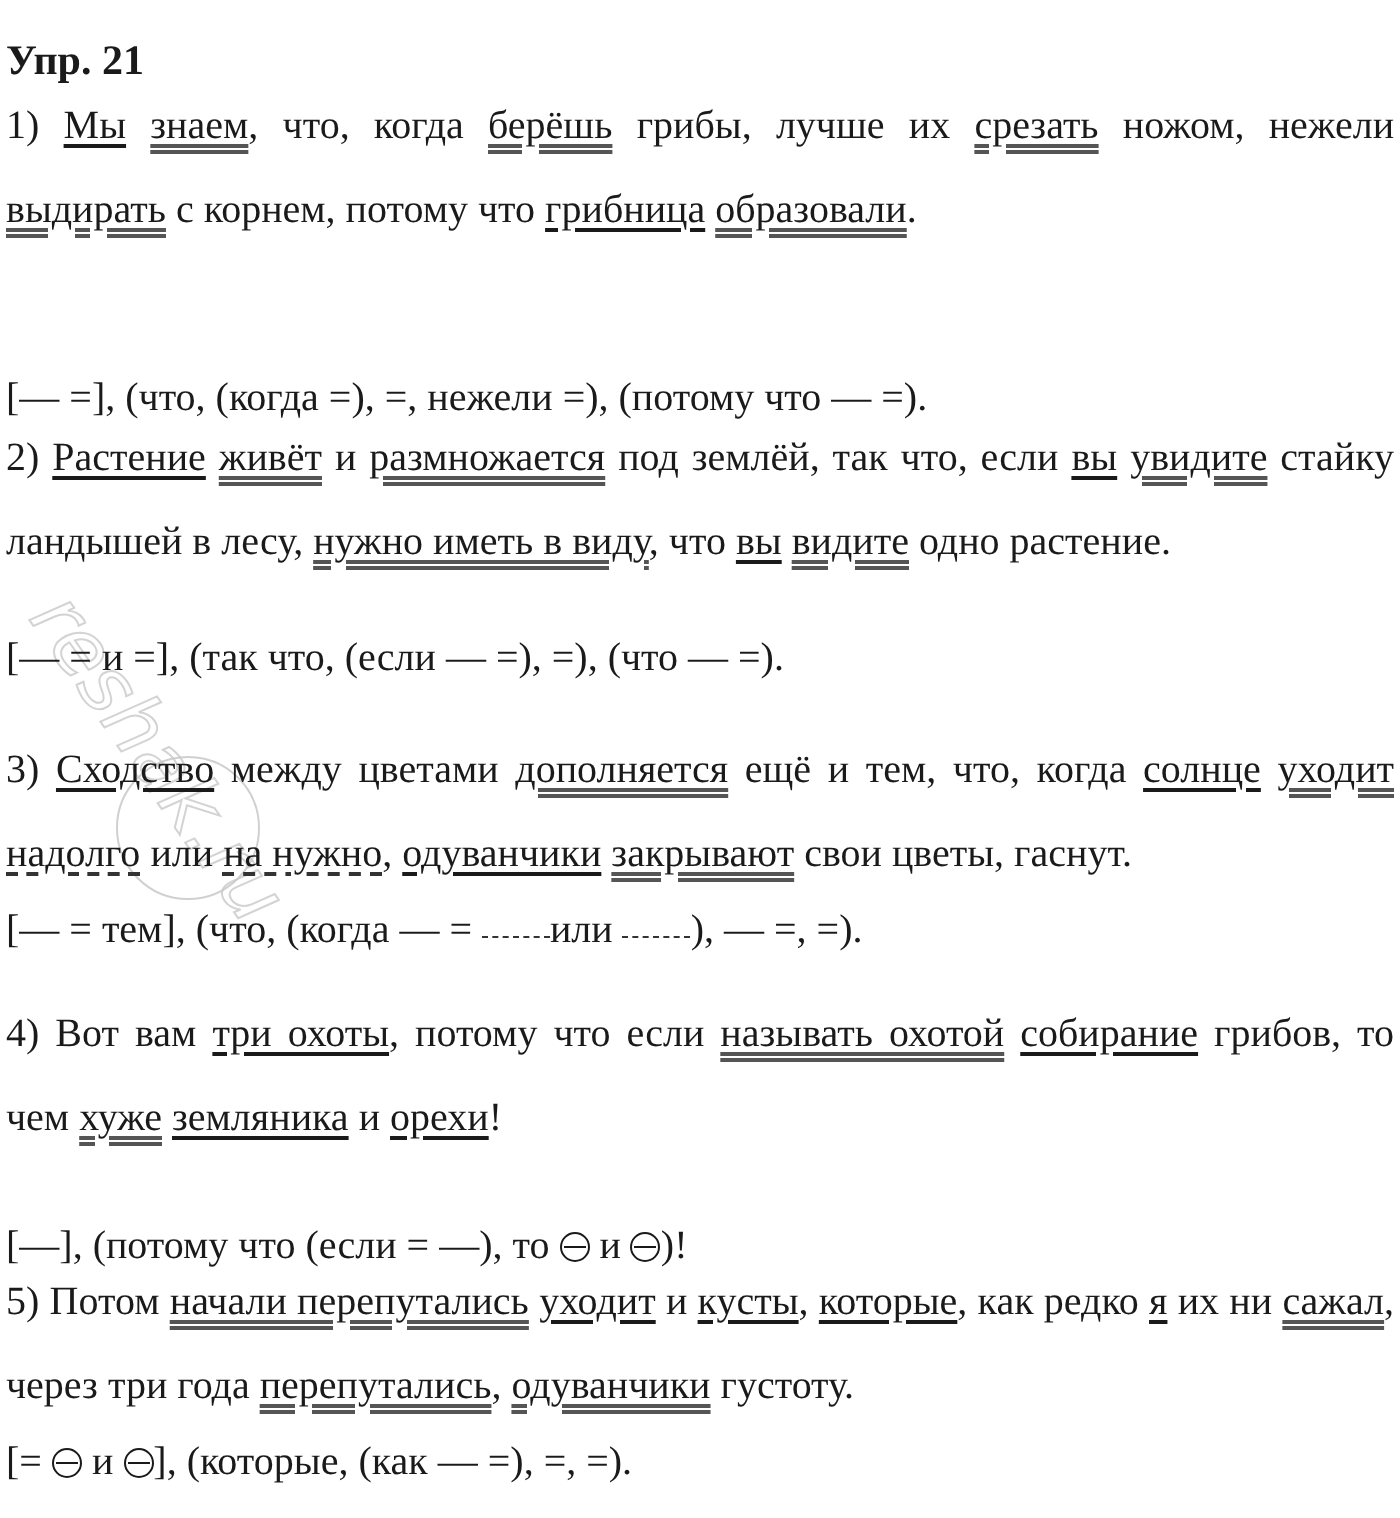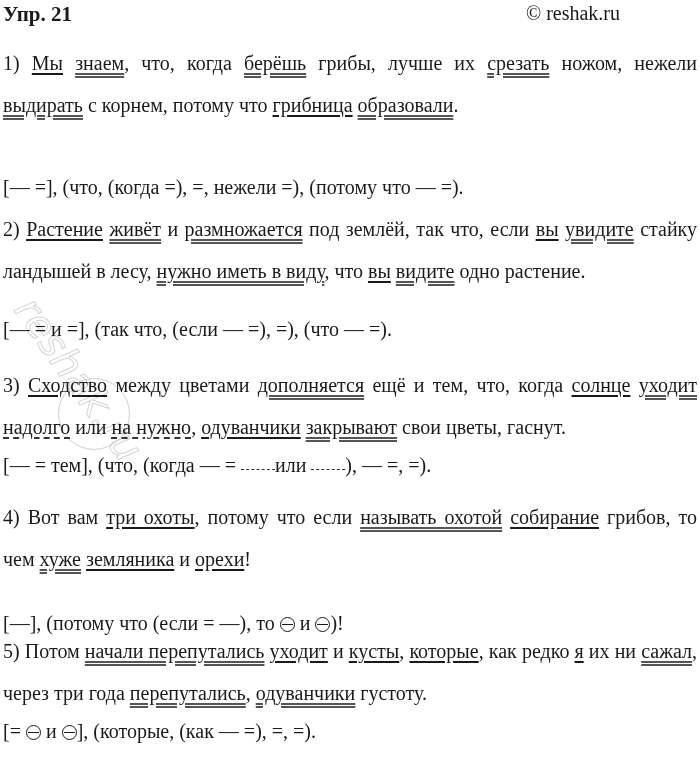--- a/index.html
+++ b/index.html
@@ -2,21 +2,21 @@
 <html><head>
 <meta charset="utf-8">
 <style>
   html, body { margin: 0; padding: 0; background: #ffffff; }
   body {
     width: 700px; height: 759px; overflow: hidden; position: relative;
     font-family: "Liberation Serif", "DejaVu Serif", serif;
     color: #1a1a1a;
   }
   .header {
-    position: absolute; left: 0; top: 0; width: 624px; height: 30px;
+    position: absolute; left: 0; top: 16px; width: 624px; height: 30px;
   }
   .title {
     position: absolute; left: 3px; top: 2px;
     font-weight: bold; font-size: 21px; letter-spacing: 0px;
   }
   .copyright {
     position: absolute; right: 4px; top: 2px; font-size: 20px;
   }
   .para {
     position: absolute; left: 3px; width: 694px;
@@ -44,31 +44,30 @@
   .wm-circle {
     position: absolute; left: 58px; top: 378px; width: 70px; height: 70px;
     border: 1px solid #d0d0d0; border-radius: 50%; pointer-events: none;
   }
 </style>
 </head>
 <body>
 
 <div class="header">
   <div class="title">Упр. 21</div>
-  <div class="copyright">© reshak.ru</div>
 </div>
 
 <div class="wm-circle"></div>
 <div class="watermark">reshak.ru</div>
 
 <div class="para" style="top:42px;">
   <span>1)</span>
   <span class="parts"> <span class="w-subj">Мы</span> <span class="w-pred">знаем</span>, что, когда <span class="w-pred">берёшь</span> грибы, лучше их <span class="w-pred">срезать</span> ножом, нежели <span class="w-pred">выдирать</span> с корнем, потому что <span class="w-subj">грибница</span> <span class="w-pred">образовали</span>.</span>
 </div>
-<div class="scheme" style="top:176px;text-align:center;">[— =], (что, (когда =), =, нежели =), (потому что — =).</div>
+<div class="scheme" style="top:188px;text-align:center;">[— =], (что, (когда =), =, нежели =), (потому что — =).</div>
 
 <div class="para" style="top:208px;">
   <span>2)</span>
   <span class="parts"> <span class="w-subj">Растение</span> <span class="w-pred">живёт</span> и <span class="w-pred">размножается</span> под землёй, так что, если <span class="w-subj">вы</span> <span class="w-pred">увидите</span> стайку ландышей в лесу, <span class="w-pred">нужно иметь в виду</span>, что <span class="w-subj">вы</span> <span class="w-pred">видите</span> одно растение.</span>
 </div>
 <div class="scheme" style="top:318px;text-align:right;">[— = и =], (так что, (если — =), =), (что — =).</div>
 
 <div class="para" style="top:364px;">
   <span>3)</span>
   <span class="parts"> <span class="w-subj">Сходство</span> между цветами <span class="w-pred">дополняется</span> ещё и тем, что, когда <span class="w-subj">солнце</span> <span class="w-pred">уходит</span> <span class="w-adv">надолго</span> или <span class="w-adv">на нужно</span>, <span class="w-subj">одуванчики</span> <span class="w-pred">закрывают</span> свои цветы, гаснут.</span>

